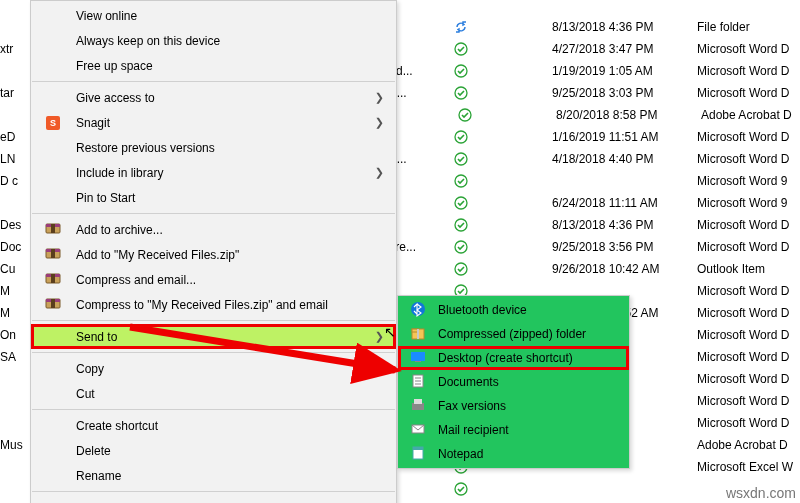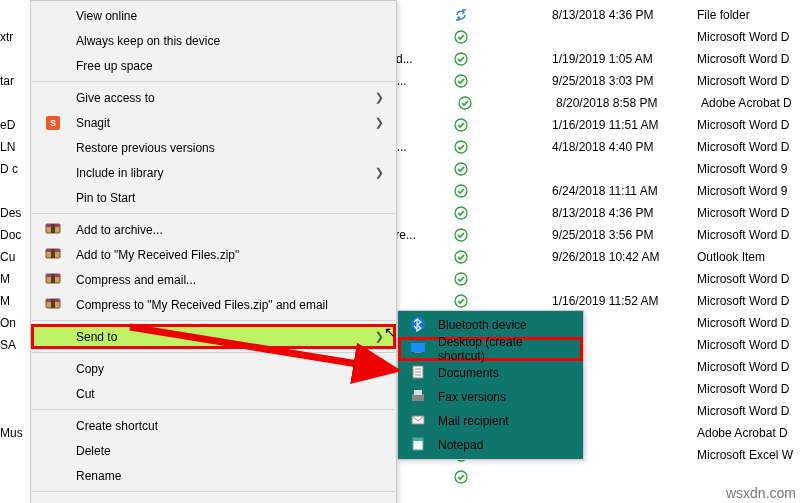--- a/index.html
+++ b/index.html
@@ -1,37 +1,37 @@
 <!DOCTYPE html>
 <html><head>
 <meta charset="utf-8">
 <style>
   * { margin:0; padding:0; box-sizing:border-box; font-family:"Segoe UI", Arial, sans-serif; font-size:12px; }
   body { width:800px; height:503px; background:#fff; overflow:hidden; position:relative; color:#000; }
 
   
   .files { position:absolute; left:0; top:0; width:800px; }
-  .file-row { display:flex; align-items:center; height:22px; white-space:nowrap; }
+  .file-row { display:flex; align-items:center; height:22px; white-space:nowrap;margin-top:12px; }
   .name-frag { position:absolute; left:0; width:30px; overflow:hidden; text-overflow:clip; color:#000;}
   .name2 { position:absolute; left:380px; width:60px; overflow:hidden; color:#000;}
   .status { position:absolute; left:454px; width:18px; text-align:center; }
   .status svg { display:block; }
   .date { position:absolute; left:552px; width:140px; color:#000; }
   .type { position:absolute; left:697px; width:110px; color:#000; overflow:hidden;}
 
   
   .ctx { position:absolute; left:30px; top:0; width:367px; background:#f2f2f2; border:1px solid #ccc; box-shadow:2px 2px 4px rgba(0,0,0,0.15); padding:2px 0; }
   .ctx .item,.sub .item { display:flex; align-items:center; height:25px; padding:0 30px 0 45px; position:relative; cursor:default; }
   .ctx .item.hl { box-shadow: inset 0 0 0 3px #e00; background:#bef264;}
   .ctx .sep { border-top:1px solid #d0d0d0; margin:3px 1px;}
   .ctx .chev { position:absolute; right:12px; font-size:11px; color:#555;}
   .ctx .ico { position:absolute; left:12px; width:20px; text-align:center;}
 
   
-  .sub { position:absolute; left:397px; top:310px; width:187px; background:#0f766e; border:1px solid #ccc; box-shadow:2px 2px 4px rgba(0,0,0,0.15); padding:2px 0; }
+  .sub { position:absolute; left:397px; top:295px; width:233px; background:#22c55e; border:1px solid #ccc; box-shadow:2px 2px 4px rgba(0,0,0,0.15); padding:2px 0; }
   .sub .item { padding-left:40px; height:24px;}
   .sub .item.hl { box-shadow: inset 0 0 0 3px #e00;}
   .sub .ico { position:absolute; left:10px; width:20px; text-align:center;}
 
   
   .arrow-svg { position:absolute; left:0; top:0; pointer-events:none;}
 
   .cursor { position:absolute; left:384px; top:324px; font-size:14px; color:#000; pointer-events:none;}
   .watermark { position:absolute; right:4px; bottom:2px; font-size:14px; color:#777;}
 </style>
@@ -52,20 +52,21 @@
     </div>
     <div class="file-row" style="position: absolute; top: 26px; left: 0px; width: 800px;">
       <span class="name-frag">xtr</span>
       <span class="name2"></span>
       <span class="status">
         <svg width="14" height="14" viewBox="0 0 14 14">
           <circle cx="7" cy="7" r="6" fill="none" stroke="#2aa336" stroke-width="1.3"></circle>
           <path d="M4 7l2 2 4-4" fill="none" stroke="#2aa336" stroke-width="1.6"></path>
         </svg>
       </span>
+      <span class="date">4/27/2018 3:47 PM</span>
       <span class="type">Microsoft Word D</span>
     </div>
     <div class="file-row" style="position: absolute; top: 48px; left: 0px; width: 800px;">
       <span class="name-frag"></span>
       <span class="name2">vo d...</span>
       <span class="status">
         <svg width="14" height="14" viewBox="0 0 14 14">
           <circle cx="7" cy="7" r="6" fill="none" stroke="#2aa336" stroke-width="1.3"></circle>
           <path d="M4 7l2 2 4-4" fill="none" stroke="#2aa336" stroke-width="1.6"></path>
         </svg>
@@ -392,20 +393,28 @@
     </div>
   </div>
 
 <div class="sub" id="sub">
     <div class="item">
       <span class="ico"><svg width="16" height="16">
           <circle cx="8" cy="8" r="7" fill="#1277d9"></circle>
           <path d="M7 3l4 3-4 3 4 3-4 3V3l-3 3m0 4l3 3" stroke="#fff" stroke-width="1.1" fill="none"></path>
         </svg></span>
       <span>Bluetooth device</span>
+    </div>
+    <div class="item">
+      <span class="ico"><svg width="16" height="16">
+          <rect x="2" y="4" width="12" height="10" fill="#f5c455" stroke="#b38a2e"></rect>
+          <rect x="2" y="4" width="6" height="3" fill="#f5c455" stroke="#b38a2e"></rect>
+          <rect x="7" y="4" width="2" height="10" fill="#c8c8c8"></rect>
+        </svg></span>
+      <span>Compressed (zipped) folder</span>
     </div>
     <div class="item hl">
       <span class="ico"><svg width="16" height="16">
           <rect x="1" y="3" width="14" height="9" fill="#1a8cff"></rect>
           <rect x="5" y="12" width="6" height="1" fill="#888"></rect>
         </svg></span>
       <span>Desktop (create shortcut)</span>
     </div>
     <div class="item">
       <span class="ico"><svg width="16" height="16">

